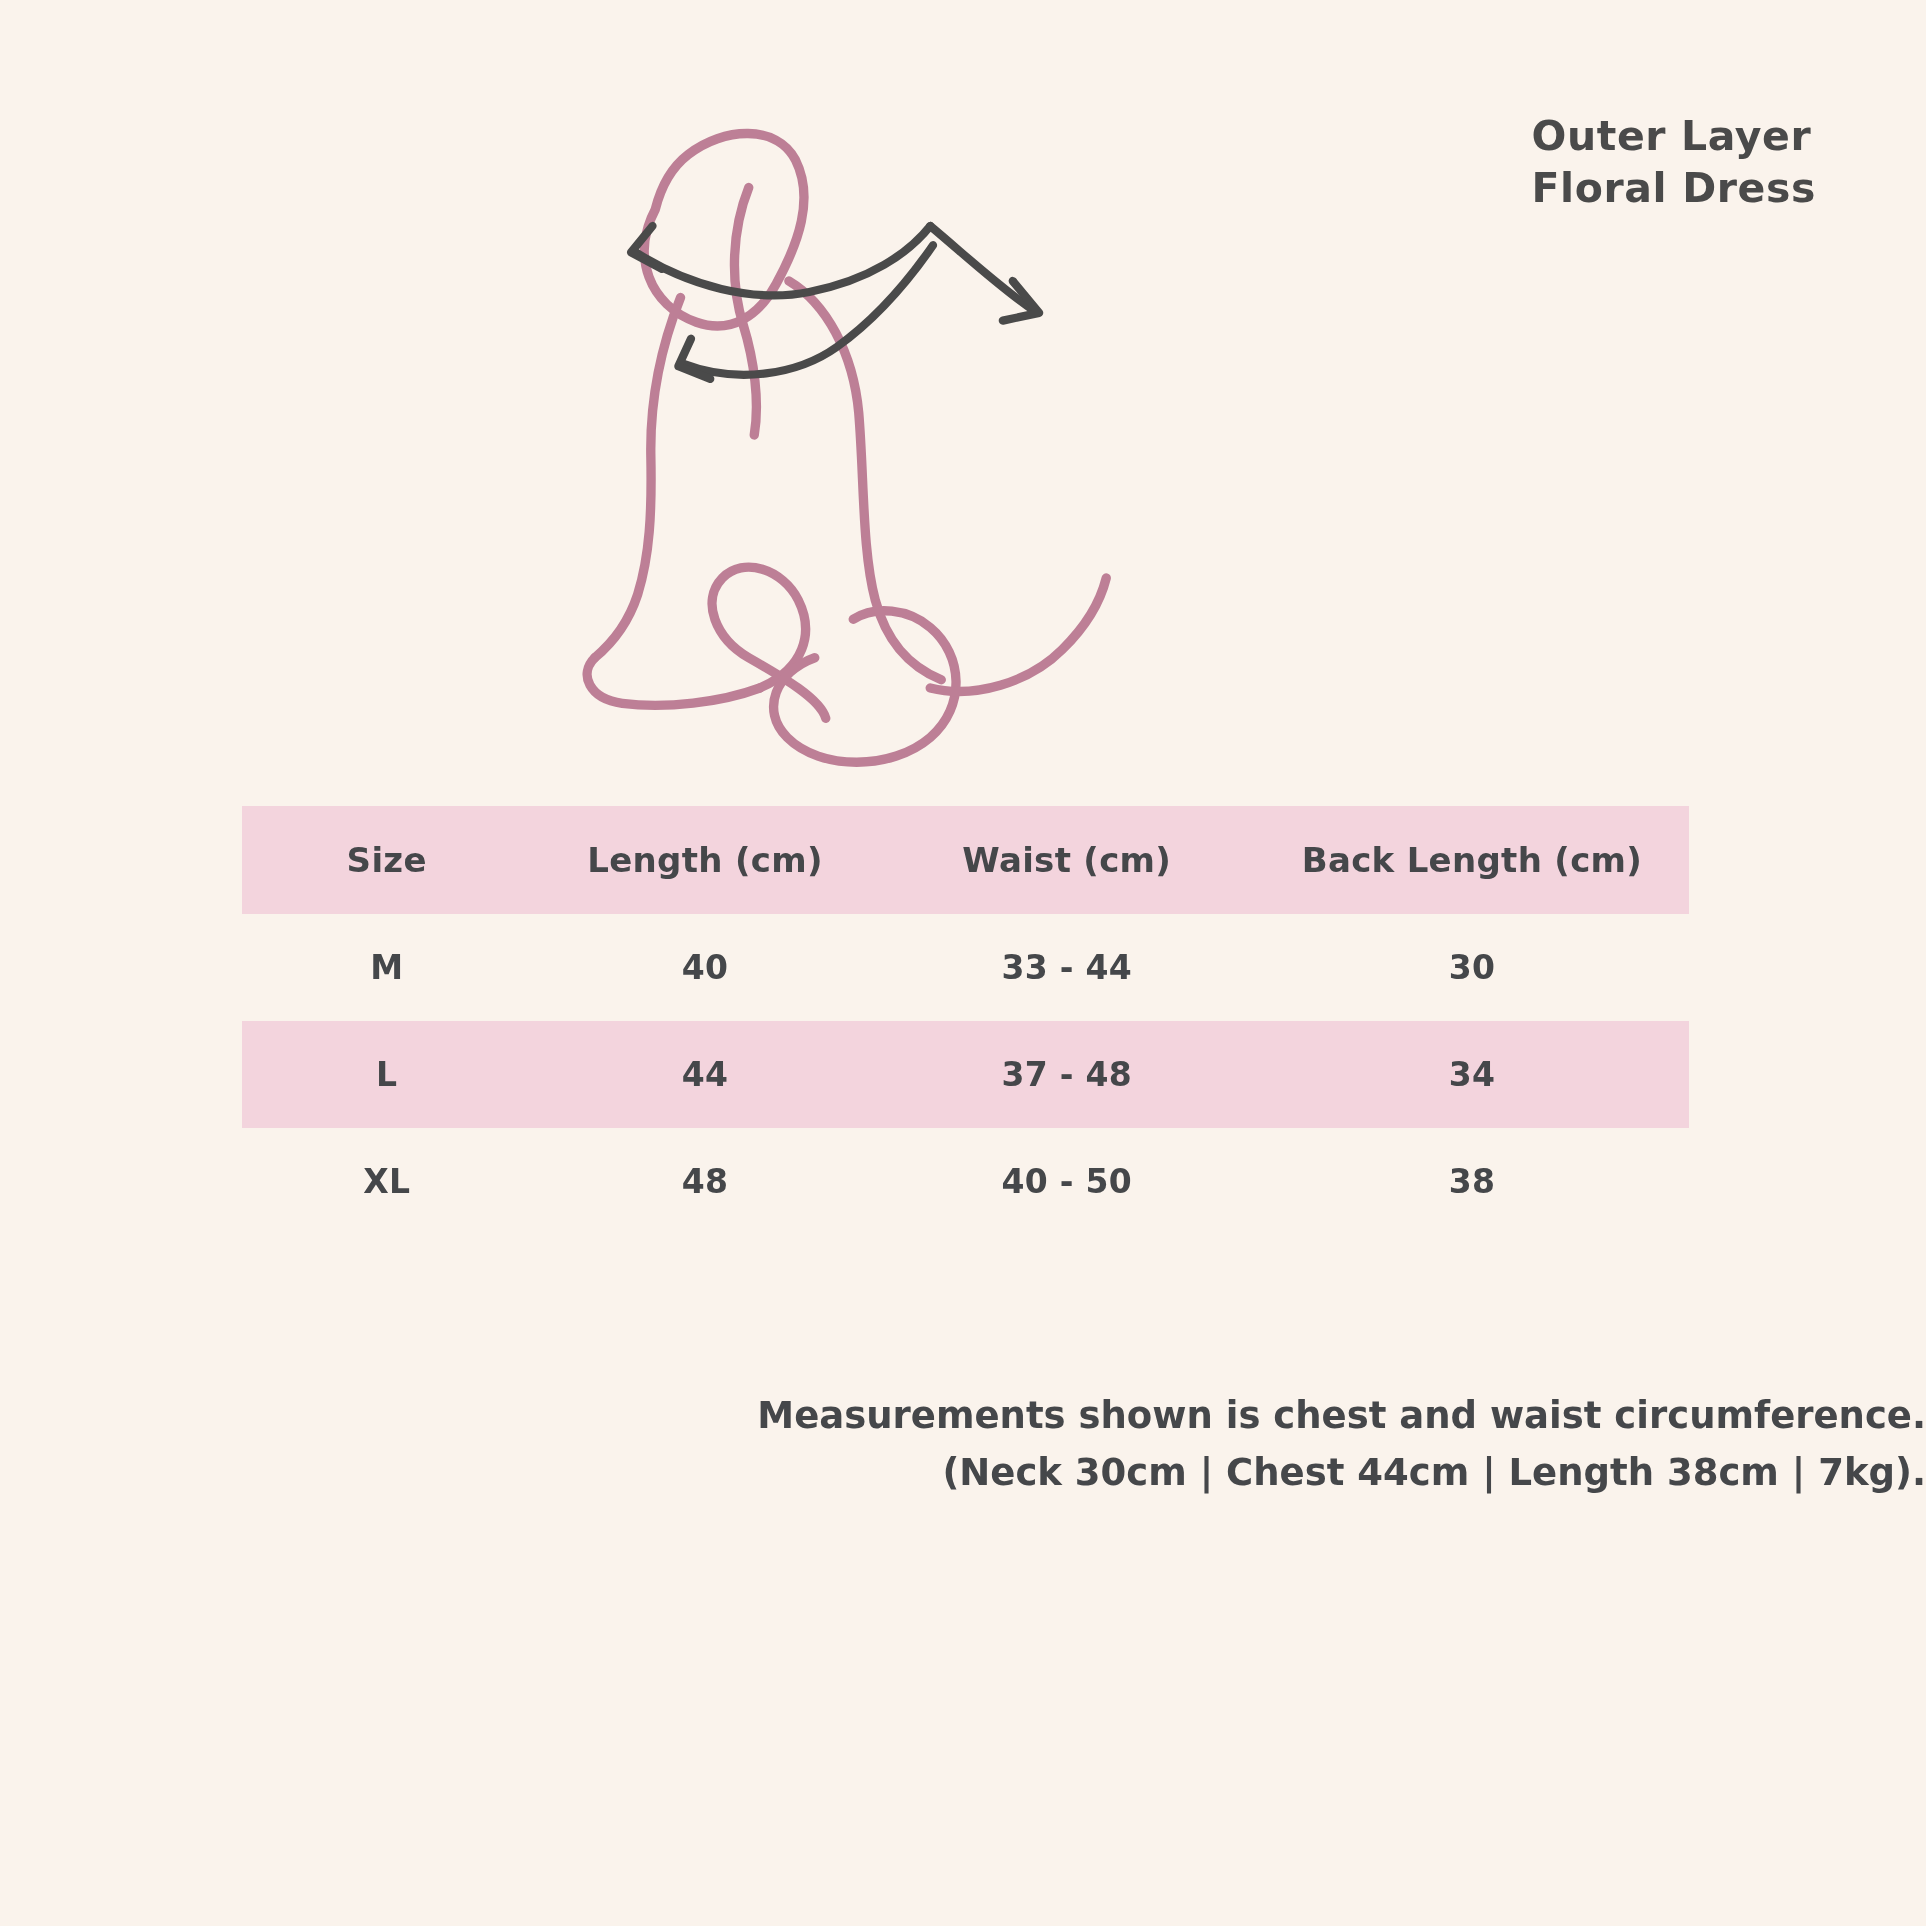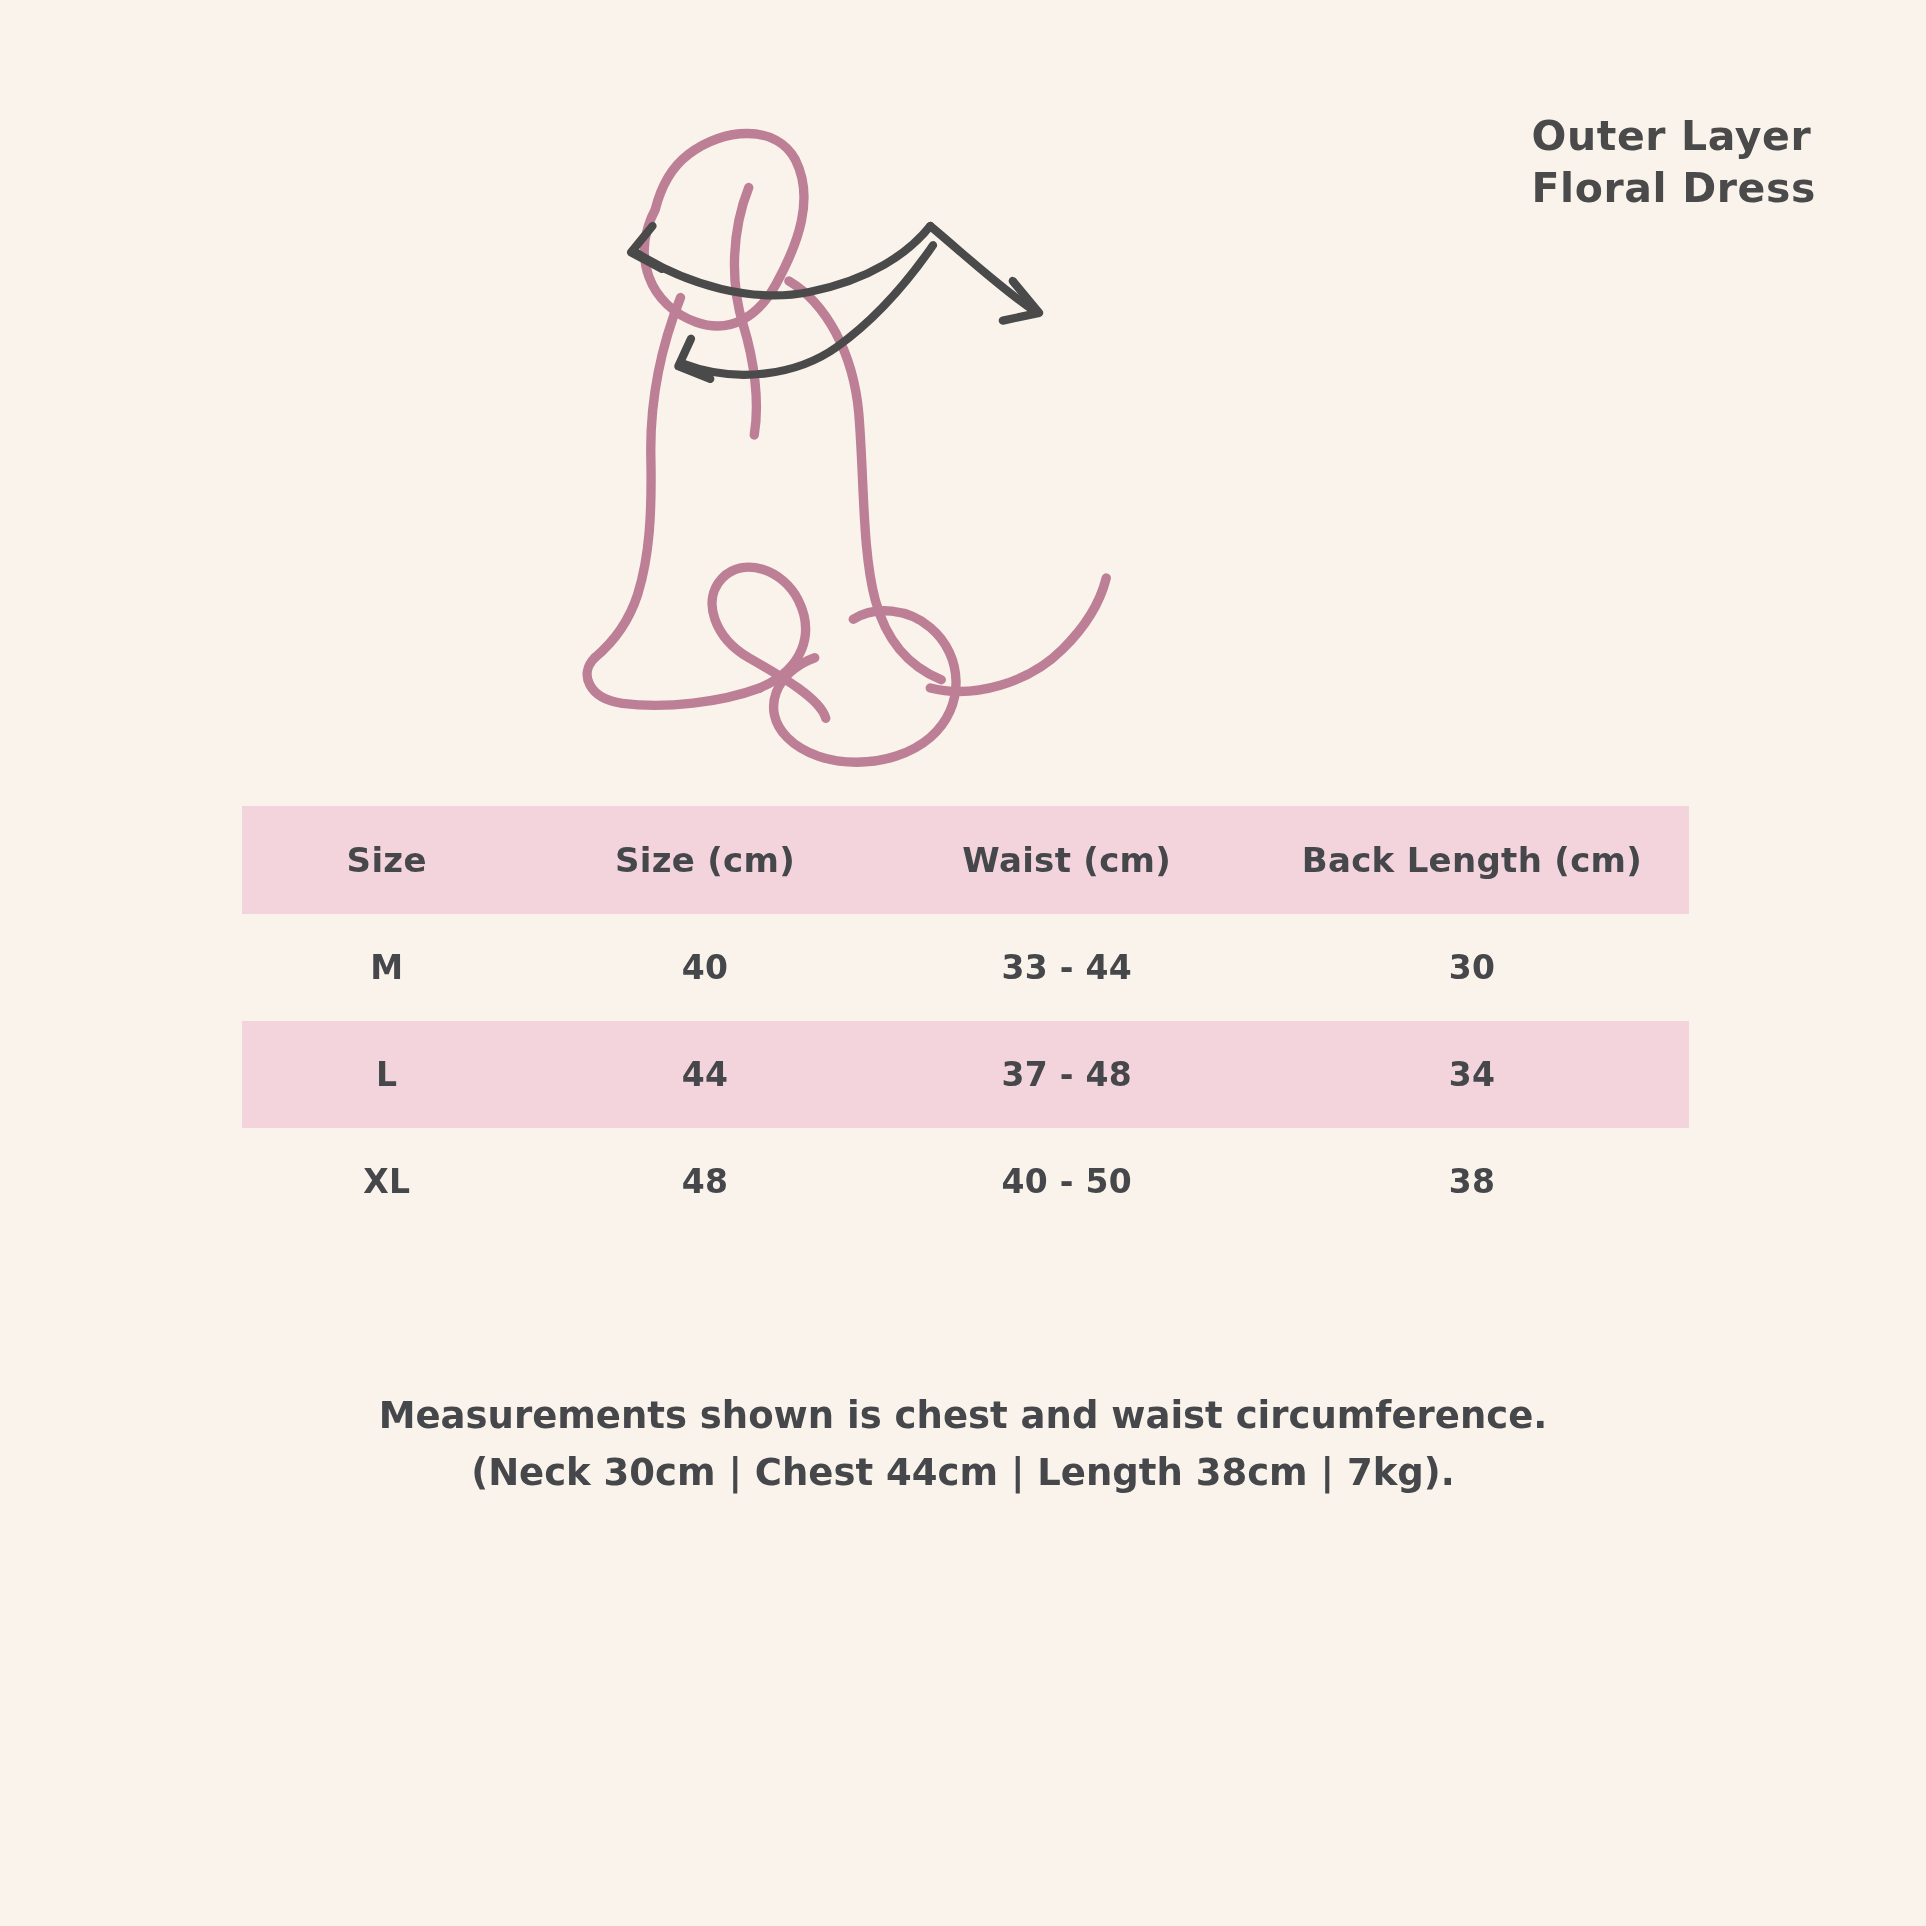--- a/index.html
+++ b/index.html
@@ -84,21 +84,21 @@
   col.c-chest  { width: 24%; }
   col.c-waist  { width: 26%; }
   col.c-back   { width: 30%; }
 
   
   .notes {
     position: absolute;
     top: 1387px;
     left: 0;
     width: 1926px;
-    text-align: center;
+    text-align: right;
     color: #45474a;
     font-family: "DejaVu Sans", sans-serif;
     font-weight: bold;
     font-size: 37px;
     line-height: 1.55;
     letter-spacing: 0px;
   }
   .notes div {
     white-space: nowrap;
   }
@@ -170,21 +170,21 @@
     <table class="size-table">
       <colgroup>
         <col class="c-size">
           <col class="c-chest">
           <col class="c-waist">
           <col class="c-back">
       </colgroup>
       <thead>
         <tr>
           <th>Size</th>
-          <th>Size (cm)</th>
+          <th>Length (cm)</th>
           <th>Waist (cm)</th>
           <th>Back Length (cm)</th>
         </tr>
       </thead>
       <tbody>
         <tr>
           <td>M</td>
           <td>40</td>
           <td>33 - 44</td>
           <td>30</td>

